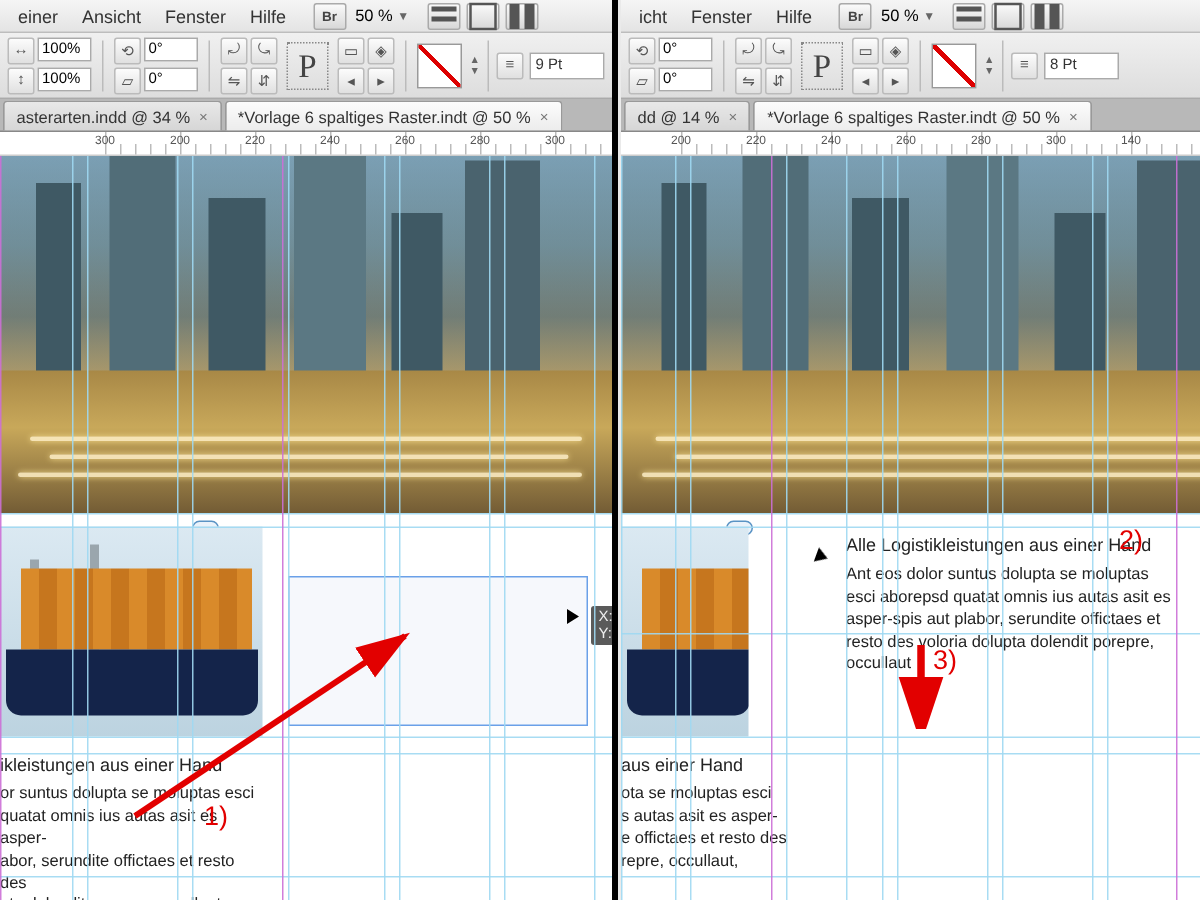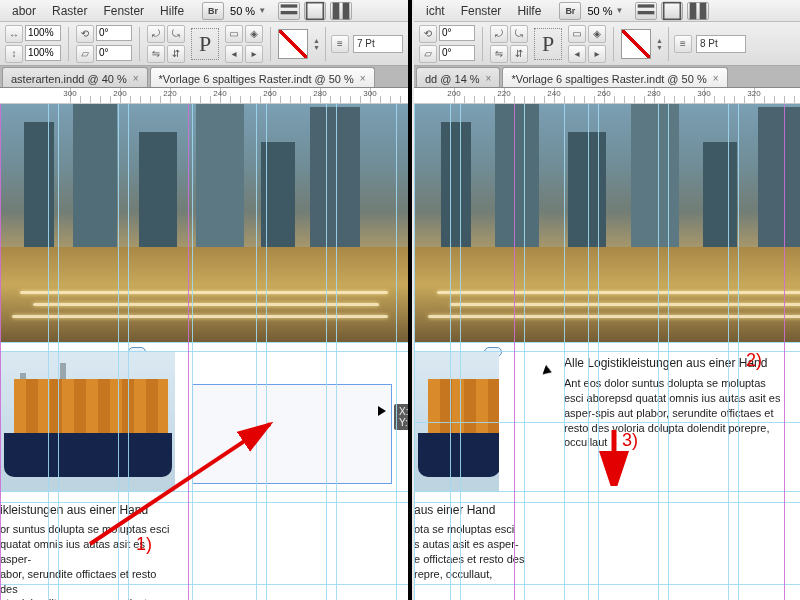--- a/index.html
+++ b/index.html
@@ -214,22 +214,22 @@
     position:absolute;width:18px;height:10px;border:1px solid #5a93c4;
     border-radius:5px;background:#eaf2fa;
   }
 </style>
 </head>
 <body>
 
 <div class="split left">
 
   <div class="menubar">
-    <span class="mitem">abor</span>
-    <span class="mitem">Raster</span>
+    <span class="mitem">einer</span>
+    <span class="mitem">Ansicht</span>
     <span class="mitem">Fenster</span>
     <span class="mitem">Hilfe</span>
     <div style="width:8px"></div>
     <div class="btn-sq">Br</div>
     <div class="zoom">
       <span>50 %</span>
       <span class="dd">▼</span>
     </div>
     <div style="width:6px"></div>
     <div class="btn-sq">
@@ -296,26 +296,26 @@
       </div>
     </div>
     <div class="vsep"></div>
     <div class="swatch-none"></div>
     <div class="chevpair">
         <div>▲</div>
         <div>▼</div>
       </div>
     <div class="vsep"></div>
     <div class="ico">≡</div>
-    <div class="ptfield">7 Pt</div>
+    <div class="ptfield">9 Pt</div>
   </div>
 
   <div class="tabstrip">
     <div class="tab">
-      <span>asterarten.indd @ 40 %</span>
+      <span>asterarten.indd @ 34 %</span>
       <span class="x">×</span>
     </div>
     <div class="tab active">
       <span>*Vorlage 6 spaltiges Raster.indt @ 50 %</span>
       <span class="x">×</span>
     </div>
   </div>
 
   <div class="ruler" id="rulerL">
       <div class="tick" style="left: 70px;"></div>
@@ -549,21 +549,21 @@
       <div class="tick" style="left: 260px; height: 8px; top: 8px;"></div>
       <div class="tick" style="left: 270px; height: 8px; top: 8px;"></div>
       <div class="tick" style="left: 280px; height: 8px; top: 8px;"></div>
       <div class="tick" style="left: 290px;"></div>
       <div class="num" style="left: 290px;">300</div>
       <div class="tick" style="left: 300px; height: 8px; top: 8px;"></div>
       <div class="tick" style="left: 310px; height: 8px; top: 8px;"></div>
       <div class="tick" style="left: 320px; height: 8px; top: 8px;"></div>
       <div class="tick" style="left: 330px; height: 8px; top: 8px;"></div>
       <div class="tick" style="left: 340px;"></div>
-      <div class="num" style="left: 340px;">320</div>
+      <div class="num" style="left: 340px;">140</div>
       <div class="tick" style="left: 350px; height: 8px; top: 8px;"></div>
       <div class="tick" style="left: 360px; height: 8px; top: 8px;"></div>
       <div class="tick" style="left: 370px; height: 8px; top: 8px;"></div>
       <div class="tick" style="left: 380px; height: 8px; top: 8px;"></div>
     </div>
 
   <div class="canvas">
     <div class="cityimg">
       <div class="building b1"></div>
         <div class="building b2"></div>

